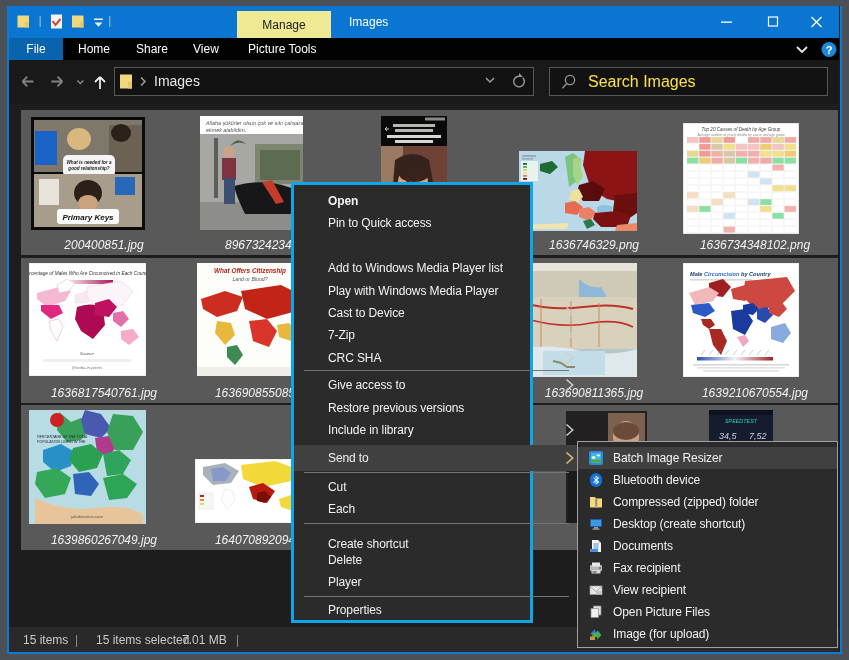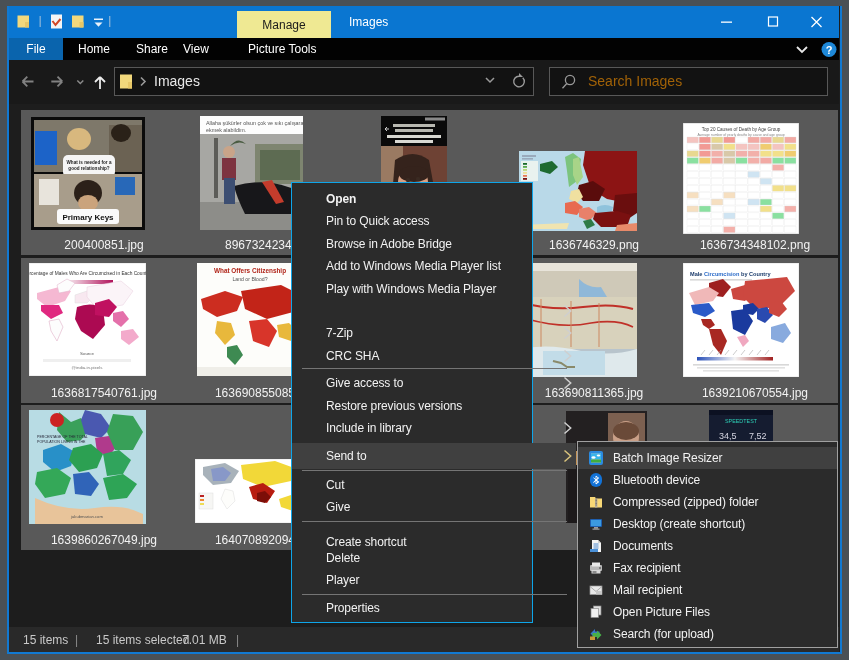--- a/index.html
+++ b/index.html
@@ -19,27 +19,27 @@
   #filetab { position:absolute; left:0px; top:32px; width:54px; height:22px; background:#0a64ad;
     color:#fff; font-size:12px; text-align:center; line-height:22px; }
   
   #addrrow { position:absolute; left:0; top:54px; width:830px; height:44px; background:#191919; }
   .navsvg { position:absolute; top:0; left:0; }
   #addrbox { position:absolute; left:105px; top:61px; width:420px; height:29px;
     background:#121212; border:1px solid #585858; }
   #searchbox { position:absolute; left:540px; top:61px; width:279px; height:29px;
     background:#121212; border:1px solid #585858; }
   
-  .tile { position:absolute; width:166px; height:145px; background:#595959; }
+  .tile { position:absolute; width:166px; height:145px; background:#595959;font-style:italic; }
   .tlabel { position:absolute; left:0; bottom:3px; width:100%; text-align:center;
     color:#f2f2f2; font-size:12px; white-space:nowrap; }
   .thumb { position:absolute; }
   
   #cmenu { position:absolute; left:291px; top:182px; width:242px; height:441px;
-    background:#2b2b2b; border:1px solid #0ea5e9; }
+    background:#2b2b2b; border:3px solid #0ea5e9; }
   .mi { position:absolute; left:0px; width:284px; height:22px; line-height:22px;
     color:#f2f2f2; font-size:12px; letter-spacing:-0.1px; padding-left:34px; }
   .msep { position:absolute; left:10px; width:265px; height:1px; background:#757575; }
   .marr { position:absolute; left:271px; width:9px; height:22px; }
   #smenu { position:absolute; left:577px; top:441px; width:261px; height:207px;
     background:#2b2b2b; border:1px solid #a0a0a0; }
   .si { position:absolute; left:0px; width:259px; height:22px; line-height:22px;
     color:#f2f2f2; font-size:12px; letter-spacing:-0.1px; padding-left:35px; }
   .sic { position:absolute; left:11px; width:14px; height:14px; }
   
@@ -72,21 +72,21 @@
       <path d="M802.5 11 l10 10 M812.5 11 l-10 10" stroke="#fff" stroke-width="1.3"></path>
     </svg>
     <div id="managetab">Manage</div>
     <div id="wtitle">Images</div>
   </div>
 
   <div id="tabrow"></div>
   <div id="filetab">File</div>
   <div class="tabtxt" style="left:69px">Home</div>
   <div class="tabtxt" style="left:127px">Share</div>
-  <div class="tabtxt" style="left:174px">View</div>
+  <div class="tabtxt" style="left:184px">View</div>
   <div class="tabtxt" style="left:239px">Picture Tools</div>
   <svg class="abs" style="left:770px;top:32px" width="60" height="24" viewBox="0 0 60 24">
     <path d="M18 9 l5 5 l5 -5" stroke="#e8e8e8" stroke-width="1.8" fill="none"></path>
     <circle cx="50" cy="11.5" r="7.5" fill="#1e88d8"></circle>
     <text x="50" y="16" font-size="11" font-weight="bold" fill="#fff" text-anchor="middle">?</text>
   </svg>
 
   <div id="addrrow">
     <svg class="navsvg" width="830" height="42" viewBox="0 0 830 42">
       <path d="M13.5 21.5 h11 M13.5 21.5 l4.8 -4.8 M13.5 21.5 l4.8 4.8" stroke="#818181" stroke-width="1.8" fill="none"></path>
@@ -104,21 +104,21 @@
       <path d="M404 8.2 a 5.3 5.3 0 1 0 3.8 1.6" stroke="#9a9a9a" stroke-width="1.4" fill="none"></path>
       <path d="M404 5 v4 h4 z" fill="#9a9a9a"></path>
     </svg>
     <div class="abs" style="left:39px;top:5px;color:#e8e8e8;font-size:14px">Images</div>
   </div>
   <div id="searchbox">
     <svg class="abs" style="left:0;top:0" width="277" height="27" viewBox="0 0 277 27">
       <circle cx="20" cy="12" r="4.6" stroke="#9a9a9a" stroke-width="1.3" fill="none"></circle>
       <path d="M16.8 15.5 l-4.3 4.8" stroke="#9a9a9a" stroke-width="1.3"></path>
     </svg>
-    <div class="abs" style="left:38px;top:5px;color:#a16207;font-size:14px">Search Images</div>
+    <div class="abs" style="left:38px;top:5px;color:#fde047;font-size:16px">Search Images</div>
   </div>
 
   <div id="content" class="abs" style="left:0;top:98px;width:830px;height:529px;overflow:hidden">
 
     <div class="tile" style="left:12px;top:6px">
       <svg class="thumb" style="left:10px;top:7px" width="114" height="113" viewBox="0 0 114 113">
         <rect width="114" height="113" fill="#0b0b0b"></rect>
         <rect x="3" y="3" width="108" height="52" fill="#7e786a"></rect>
         <rect x="4" y="14" width="22" height="34" fill="#1c63c8"></rect>
         <ellipse cx="48" cy="22" rx="12" ry="11" fill="#d8b87e"></ellipse>
@@ -509,23 +509,23 @@
     <span style="position:absolute;left:66px;color:#8a8a8a">|</span>
     <span style="position:absolute;left:87px">15 items selected</span>
     <span style="position:absolute;left:173px">7.01 MB</span>
     <span style="position:absolute;left:227px;color:#8a8a8a">|</span>
   </div>
 </div>
 
 <div id="cmenu">
   <div class="mi" style="top:4.5px;font-weight:bold">Open</div>
   <div class="mi" style="top:27px">Pin to Quick access</div>
-  <div class="mi" style="top:49.5px">Browse in Adobe Bridge</div>
   <div class="mi" style="top:72px">Add to Windows Media Player list</div>
   <div class="mi" style="top:94.5px">Play with Windows Media Player</div>
+  <div class="mi" style="top:117px">Cast to Device</div>
   <svg class="marr" style="top:117px" width="9" height="22">
       <path d="M1.5 5.5 l6.2 5.5 l-6.2 5.5" stroke="#cfcfcf" stroke-width="1.5" fill="none"></path>
     </svg>
   <div class="mi" style="top:139.3px">7-Zip</div>
   <svg class="marr" style="top:139.3px" width="9" height="22">
       <path d="M1.5 5.5 l6.2 5.5 l-6.2 5.5" stroke="#cfcfcf" stroke-width="1.5" fill="none"></path>
     </svg>
   <div class="mi" style="top:161.6px">CRC SHA</div>
   <svg class="marr" style="top:161.6px" width="9" height="22">
       <path d="M1.5 5.5 l6.2 5.5 l-6.2 5.5" stroke="#cfcfcf" stroke-width="1.5" fill="none"></path>
@@ -539,21 +539,21 @@
   <div class="mi" style="top:234px">Include in library</div>
   <svg class="marr" style="top:234px" width="9" height="22">
       <path d="M1.5 5.5 l6.2 5.5 l-6.2 5.5" stroke="#cfcfcf" stroke-width="1.5" fill="none"></path>
     </svg>
   <div class="mi" style="top:258px;height:26px;line-height:26px;top:259.5px;background:#404040">Send to</div>
   <svg class="marr" style="top:261.5px" width="9" height="22">
       <path d="M1.5 5.5 l6.2 5.5 l-6.2 5.5" stroke="#d8c27c" stroke-width="1.5" fill="none"></path>
     </svg>
   <div class="msep" style="top:287.3px"></div>
   <div class="mi" style="top:290.5px">Cut</div>
-  <div class="mi" style="top:313px">Give</div>
+  <div class="mi" style="top:313px">Each</div>
   <div class="msep" style="top:337.5px"></div>
   <div class="mi" style="top:348px">Create shortcut</div>
   <div class="mi" style="top:363.5px">Delete</div>
   <div class="mi" style="top:385.5px">Player</div>
   <div class="msep" style="top:410.5px"></div>
   <div class="mi" style="top:414px">Properties</div>
 </div>
 
 <div id="smenu">
   <div class="si" style="top:5px;background:#404040">Batch Image Resizer</div>
@@ -591,30 +591,30 @@
     <rect x="1" y="10" width="8" height="3" fill="#4a90d8"></rect>
   </svg>
   <div class="si" style="top:115px">Fax recipient</div>
   <svg class="sic" style="top:119px" width="14" height="14" viewBox="0 0 14 14">
     <rect x="1" y="4" width="12" height="6" rx="1" fill="#b8b8b8"></rect>
     <rect x="3" y="1.5" width="8" height="4" fill="#e8e8e8"></rect>
     <rect x="2.5" y="9" width="9" height="3.5" fill="#d8d8d8"></rect>
     <rect x="3.5" y="10" width="4" height="2" fill="#8a8a8a"></rect>
     <circle cx="11" cy="7" r="1" fill="#666"></circle>
   </svg>
-  <div class="si" style="top:137px">Mail recipient</div>
+  <div class="si" style="top:137px">View recipient</div>
   <svg class="sic" style="top:141px" width="14" height="14" viewBox="0 0 14 14">
     <rect x="1" y="3" width="12" height="8.5" fill="#e8e8e8" stroke="#9a9a9a" stroke-width="0.7"></rect>
     <path d="M1 3.5 l6 5 l6 -5" stroke="#9a9a9a" stroke-width="0.8" fill="none"></path>
     <rect x="7" y="8" width="6" height="3.5" fill="#c8c8c8"></rect>
   </svg>
   <div class="si" style="top:159px">Open Picture Files</div>
   <svg class="sic" style="top:163px" width="14" height="14" viewBox="0 0 14 14">
     <rect x="4.5" y="1" width="7.5" height="9" fill="#e0e0e0" stroke="#8a8a8a" stroke-width="0.7"></rect>
     <rect x="2" y="3.5" width="7.5" height="9" fill="#f0f0f0" stroke="#8a8a8a" stroke-width="0.7"></rect>
   </svg>
-  <div class="si" style="top:181px">Search (for upload)</div>
+  <div class="si" style="top:181px">Image (for upload)</div>
   <svg class="sic" style="top:185px" width="14" height="14" viewBox="0 0 14 14">
     <path d="M1.5 6.5 l4.5 -4.5 v2.6 h4.5 v3.8 h-4.5 v2.6 z" fill="#3878c8"></path>
     <path d="M12.5 8 l-4.5 4.5 v-2.6 h-4.5 v-3.8 h4.5 v-2.6 z" fill="#48b048"></path>
     <rect x="1" y="9.5" width="5" height="3.5" fill="#c89838"></rect>
   </svg>
 </div>
 
 </body></html>

